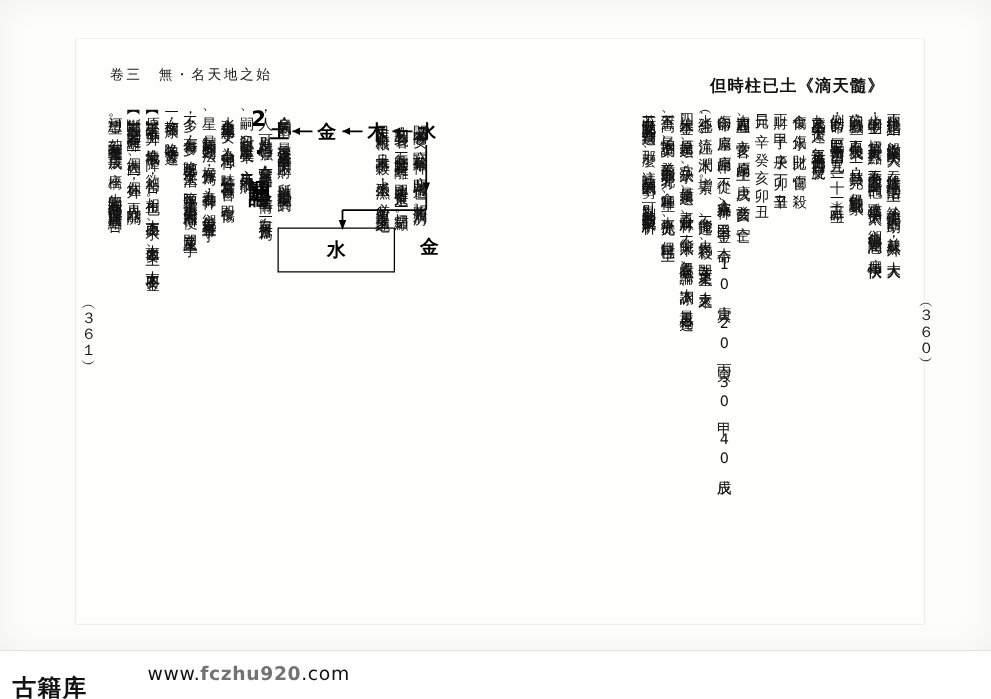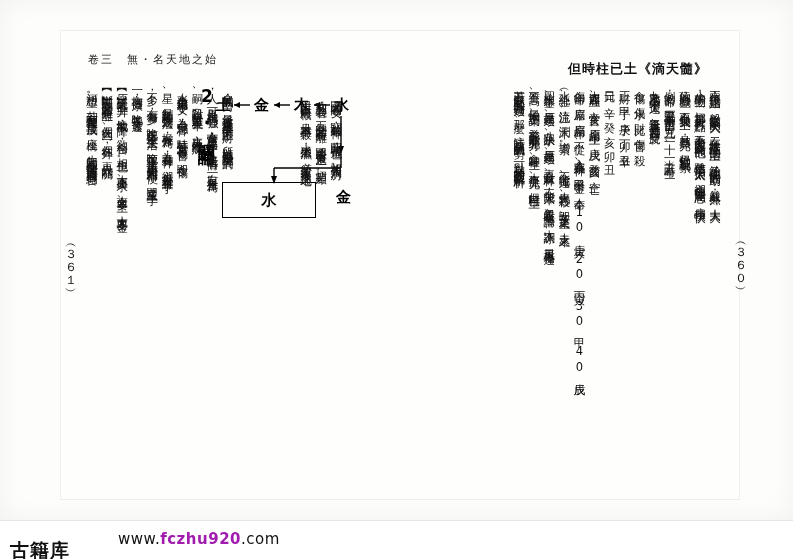--- a/index.html
+++ b/index.html
@@ -188,21 +188,21 @@
     margin-top: 12px;
   }
   .footer-url {
     position: absolute;
     left: 118px;
     top: 530px;
     font-size: 15px;
     color: #111;
     letter-spacing: 0.5px;
   }
-  .footer-url .red { color: #a21caf; font-weight: bold; }
+  .footer-url .red { color: #737373; font-weight: bold; }
   .edge-shadow {
     position: absolute;
     left: 0; top: 0; width: 793px; height: 520px;
     pointer-events: none;
     box-shadow: inset 0 0 26px rgba(0,0,0,0.05);
   }
 </style>
 </head>
 <body>
 

